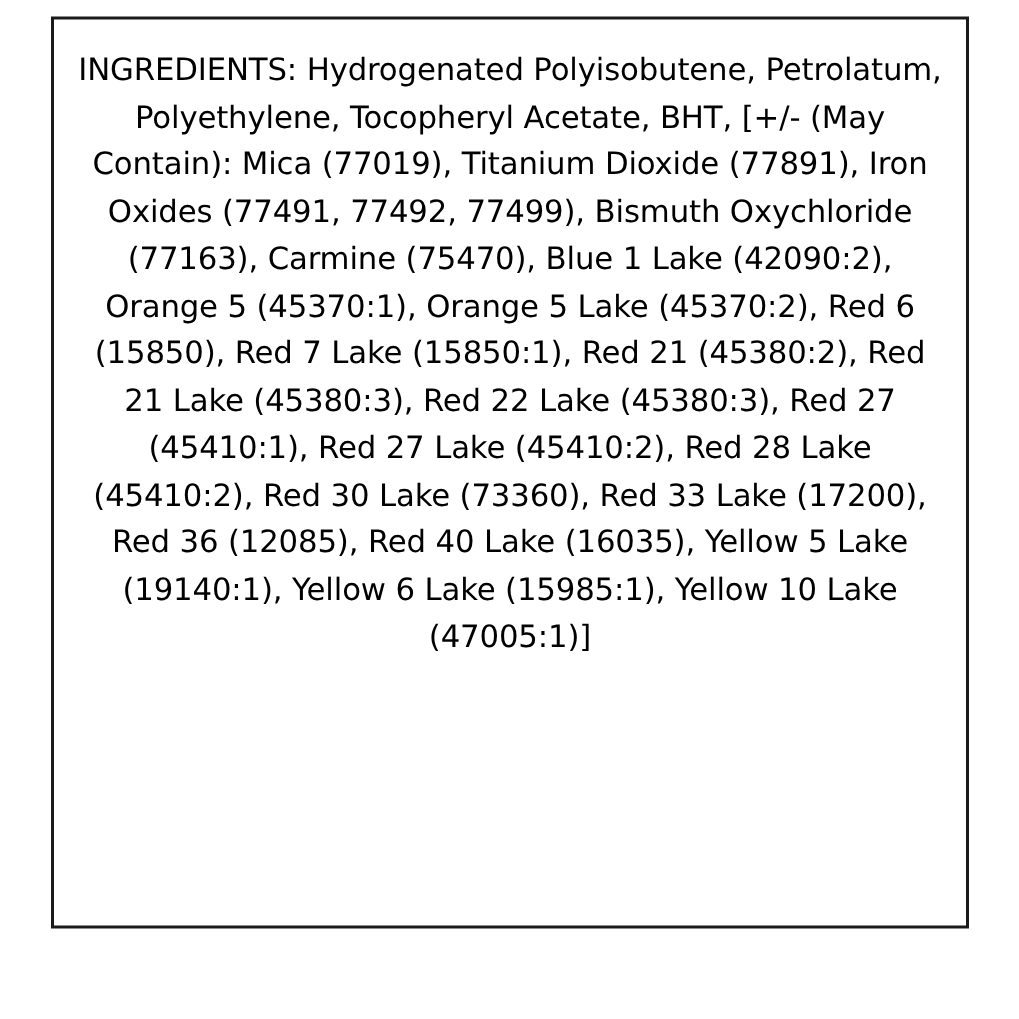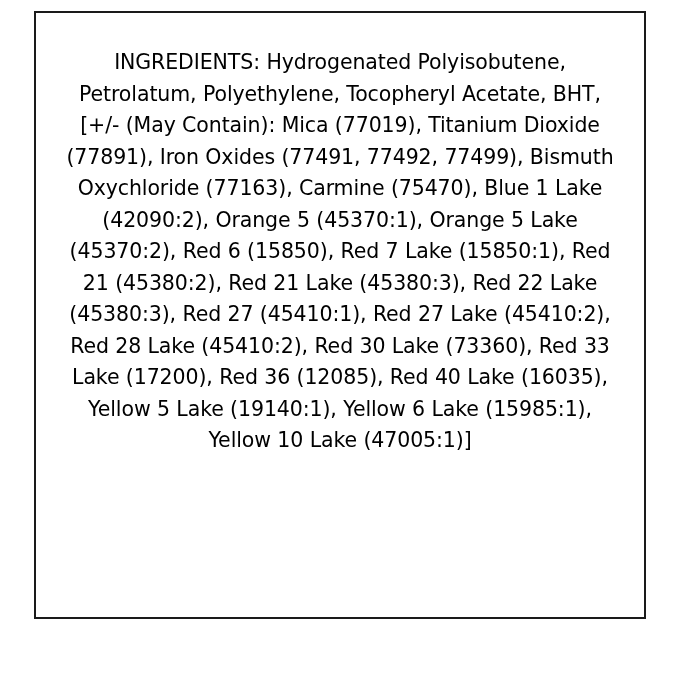--- a/index.html
+++ b/index.html
@@ -31,21 +31,21 @@
     padding: 18px 14px 0 14px;
   }
   #ingredients-text {
     font-family: "DejaVu Sans", sans-serif;
     font-size: 20.5px;
     line-height: 31.5px;
     color: #000000;
     text-align: center;
     letter-spacing: -0.1px;
     word-spacing: 0px;
-    margin: 16px;
+    margin: 0;
   }
 </style>
 </head>
 <body>
 
 <div id="page">
   <div id="ingredients-panel">
     <p id="ingredients-text">INGREDIENTS: Hydrogenated Polyisobutene, Petrolatum, Polyethylene, Tocopheryl Acetate, BHT, [+/- (May Contain): Mica (77019), Titanium Dioxide (77891), Iron Oxides (77491, 77492, 77499), Bismuth Oxychloride (77163), Carmine (75470), Blue 1 Lake (42090:2), Orange 5 (45370:1), Orange 5 Lake (45370:2), Red 6 (15850), Red 7 Lake (15850:1), Red 21 (45380:2), Red 21 Lake (45380:3), Red 22 Lake (45380:3), Red 27 (45410:1), Red 27 Lake (45410:2), Red 28 Lake (45410:2), Red 30 Lake (73360), Red 33 Lake (17200), Red 36 (12085), Red 40 Lake (16035), Yellow 5 Lake (19140:1), Yellow 6 Lake (15985:1), Yellow 10 Lake (47005:1)]</p>
   </div>
 </div>

